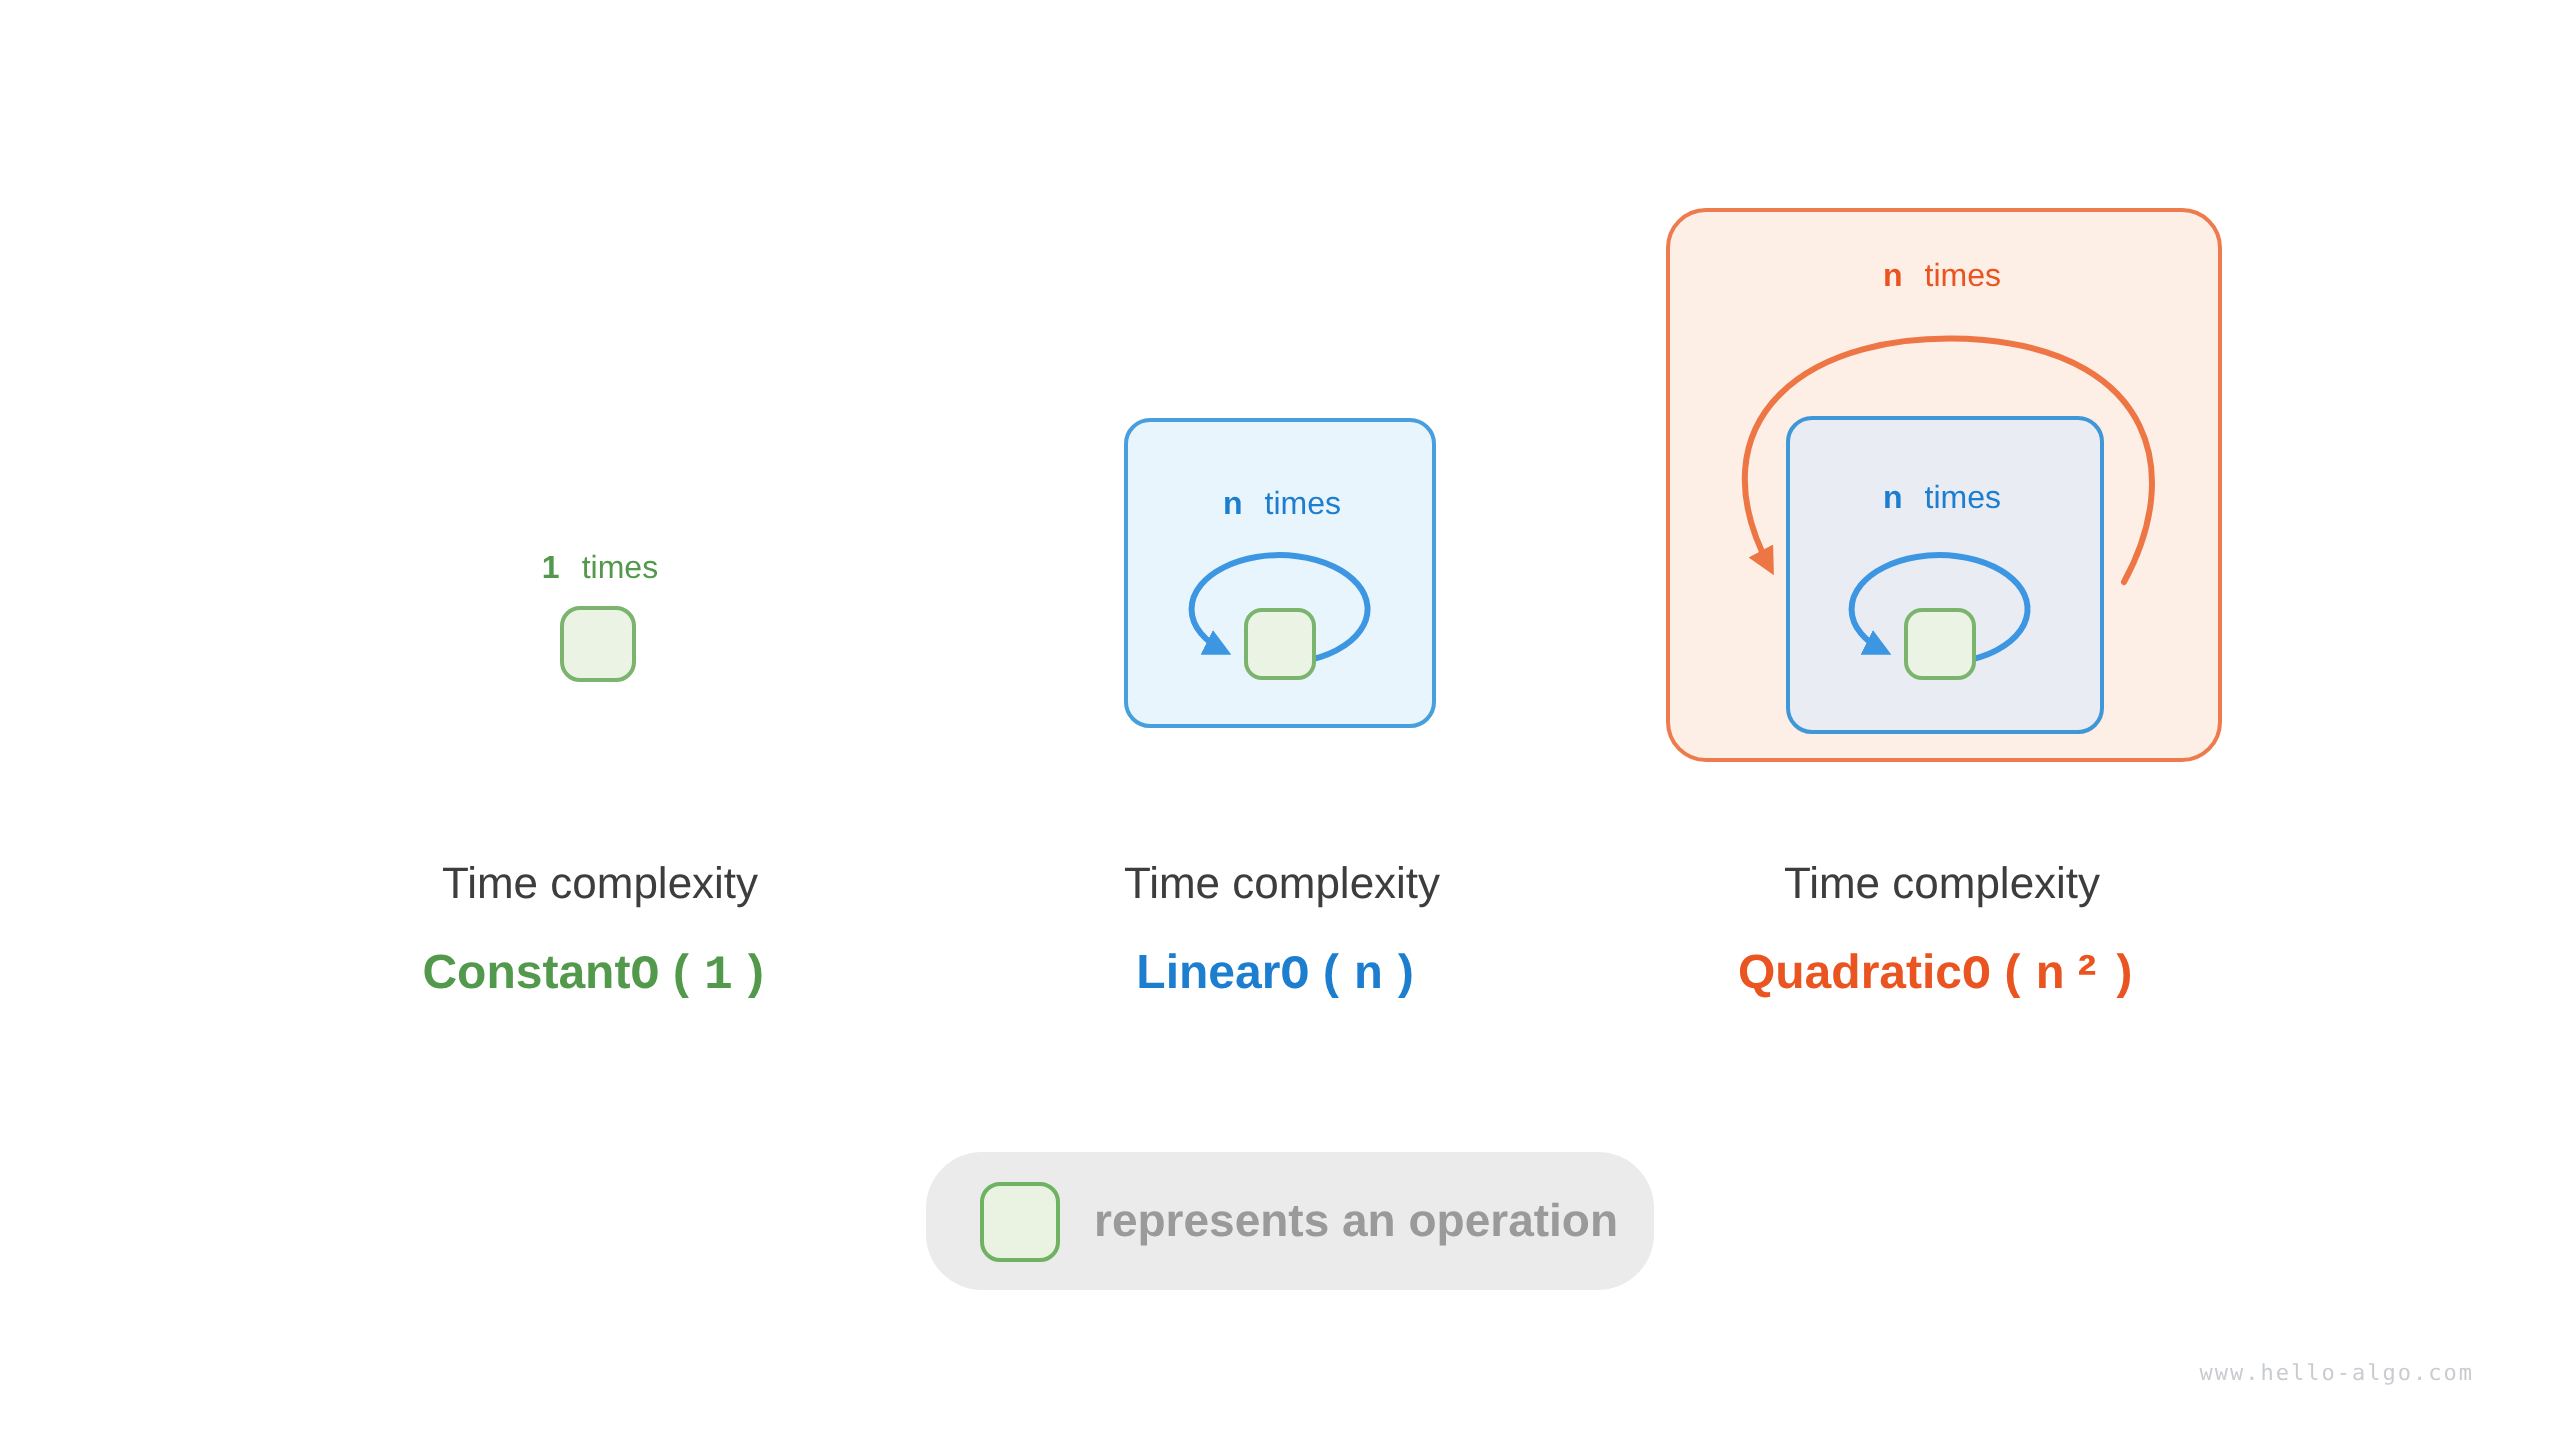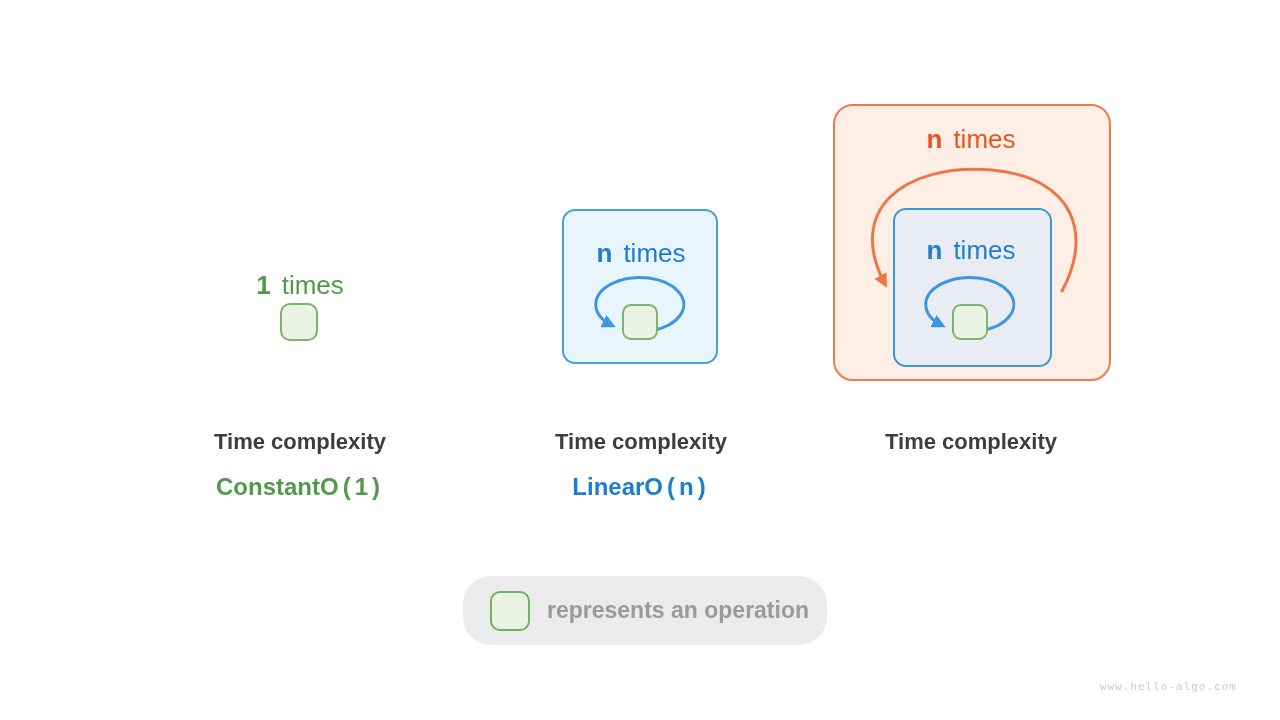--- a/index.html
+++ b/index.html
@@ -10,21 +10,21 @@
     background: #ffffff;
     overflow: hidden;
     font-family: "Liberation Sans", sans-serif;
   }
 
   
   .times-label {
     position: absolute;
     transform: translateX(-50%);
     white-space: nowrap;
-    font-size: 26px;
+    font-size: 16px;
     line-height: 26px;
   }
   .times-label .count { font-weight: 700; margin-right: 11px; }
   .times-label .word  { font-weight: 400; }
   .green-txt  { color: #52994c; }
   .blue-txt   { color: #1d7ed0; }
   .orange-txt { color: #e95420; }
 
   
   .frame-box { position: absolute; box-sizing: border-box; }
@@ -52,34 +52,34 @@
 
   
   .arrows-layer { position: absolute; left: 0; top: 0; z-index: 5; pointer-events: none; }
 
   
   .tc-title {
     position: absolute;
     transform: translateX(-50%);
     white-space: nowrap;
     font-size: 22px;
-    font-weight: 700;
+    font-weight: 400;
     color: #3d3d3d;
     line-height: 24px;
   }
   .tc-sub {
     position: absolute;
     transform: translateX(-50%);
     white-space: nowrap;
     font-size: 24px;
     font-weight: 700;
     line-height: 28px;
   }
   .tc-sub .notation {
-    font-family: Liberation Sans, sans-serif;
+    font-family: Liberation Mono, monospace;
     font-weight: 700;
     letter-spacing: 4px;
   }
 
   
   .legend-card {
     position: absolute;
     left: 463px; top: 576px;
     width: 364px; height: 69px;
     background: #ebebeb;
@@ -156,20 +156,23 @@
   <div class="tc-title" style="left:300px; top:430px;">Time complexity</div>
   <div class="tc-title" style="left:641px; top:430px;">Time complexity</div>
   <div class="tc-title" style="left:971px; top:430px;">Time complexity</div>
 
   <div class="tc-sub green-txt" style="left:300px; top:473px;">
     <span>Constant</span><span class="notation">O(1)</span>
   </div>
   <div class="tc-sub blue-txt" style="left:641px; top:473px;">
     <span>Linear</span><span class="notation">O(n)</span>
   </div>
+  <div class="tc-sub orange-txt" style="left:971px; top:473px;">
+    <span>Quadratic</span><span class="notation">O(n²)</span>
+  </div>
 
   <div class="legend-card">
     <div class="op-square"></div>
     <div class="legend-text">represents an operation</div>
   </div>
 
   <div class="watermark">www.hello-algo.com</div>
 
 </div>
 

